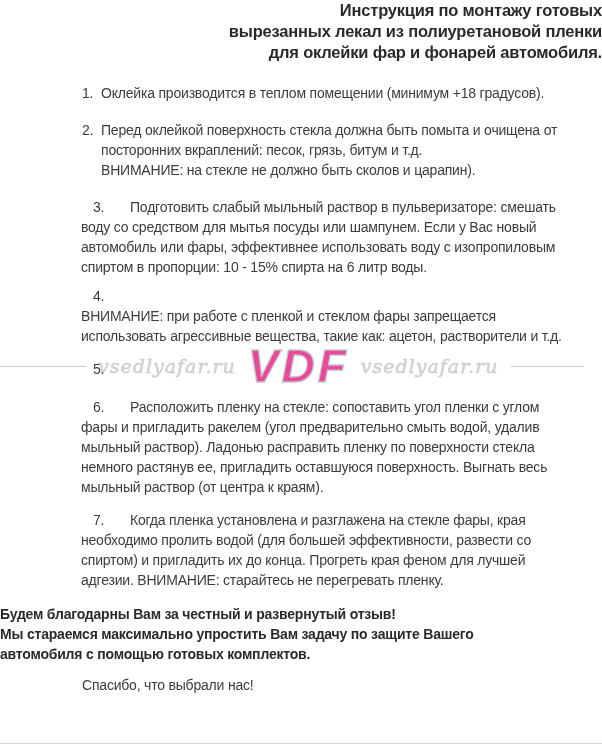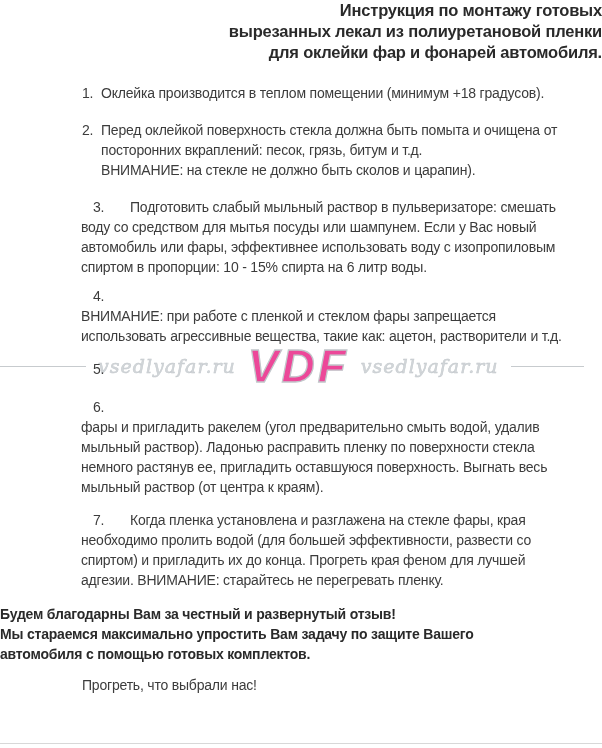--- a/index.html
+++ b/index.html
@@ -157,20 +157,21 @@
 
     <div class="para para-5">
       <div class="pfirst">
         <span class="pnum">5.</span>
       </div>
     </div>
 
     <div class="para para-6">
       <div class="pfirst">
         <span class="pnum">6.</span>
+        <span class="ptext">Расположить пленку на стекле: сопоставить угол пленки с углом</span>
       </div>
       <div class="prest">фары и пригладить ракелем (угол предварительно смыть водой, удалив
 мыльный раствор). Ладонью расправить пленку по поверхности стекла
 немного растянув ее, пригладить оставшуюся поверхность. Выгнать весь
 мыльный раствор (от центра к краям).</div>
     </div>
 
     <div class="para para-7">
       <div class="pfirst">
         <span class="pnum">7.</span>
@@ -178,19 +179,19 @@
       </div>
       <div class="prest">необходимо пролить водой (для большей эффективности, развести со
 спиртом) и пригладить их до конца. Прогреть края феном для лучшей
 адгезии. ВНИМАНИЕ: старайтесь не перегревать пленку.</div>
     </div>
 
     <div class="closing">Будем благодарны Вам за честный и развернутый отзыв!
 Мы стараемся максимально упростить Вам задачу по защите Вашего
 автомобиля с помощью готовых комплектов.</div>
 
-    <div class="thanks">Прогреть, что выбрали нас!</div>
+    <div class="thanks">Спасибо, что выбрали нас!</div>
 
   </div>
 
   <div class="bottom-divider"></div>
 
 </div>
 
 </body></html>

